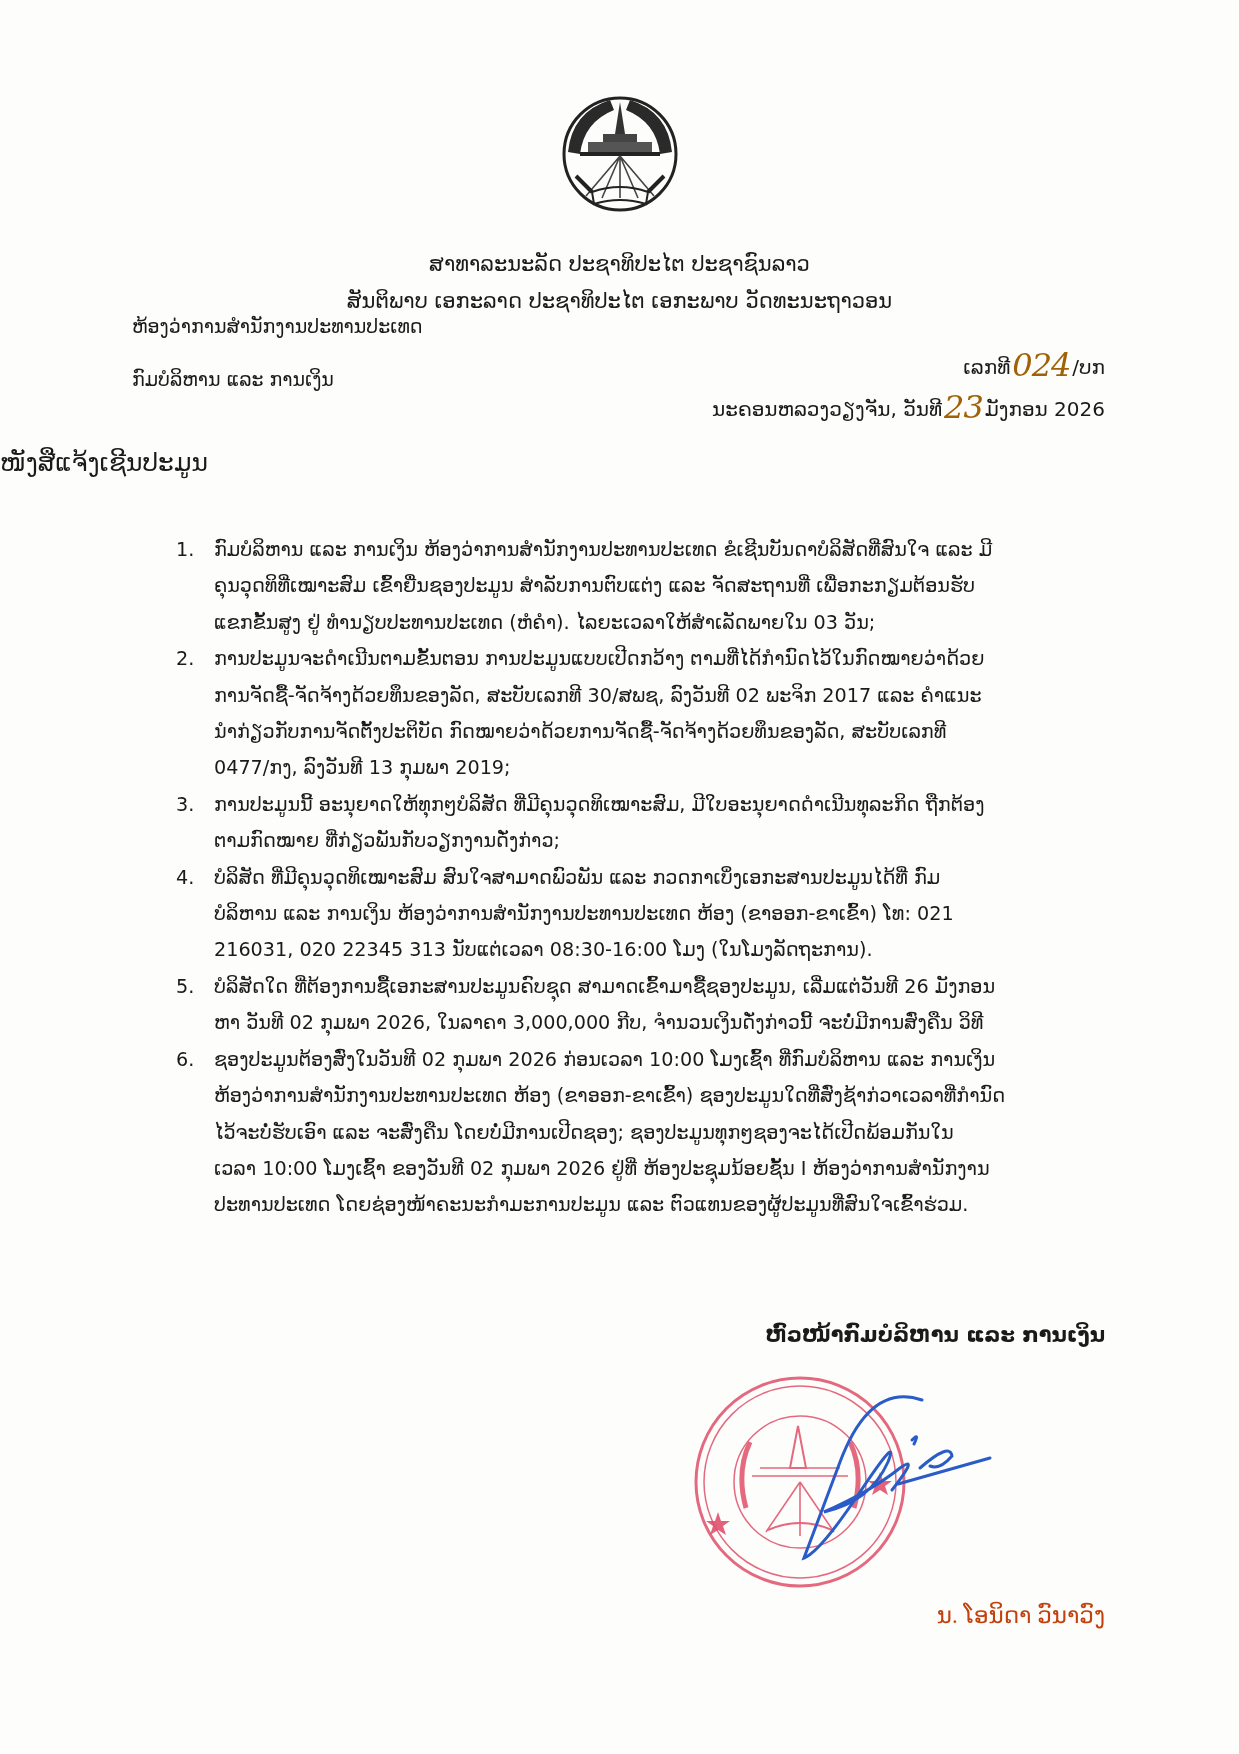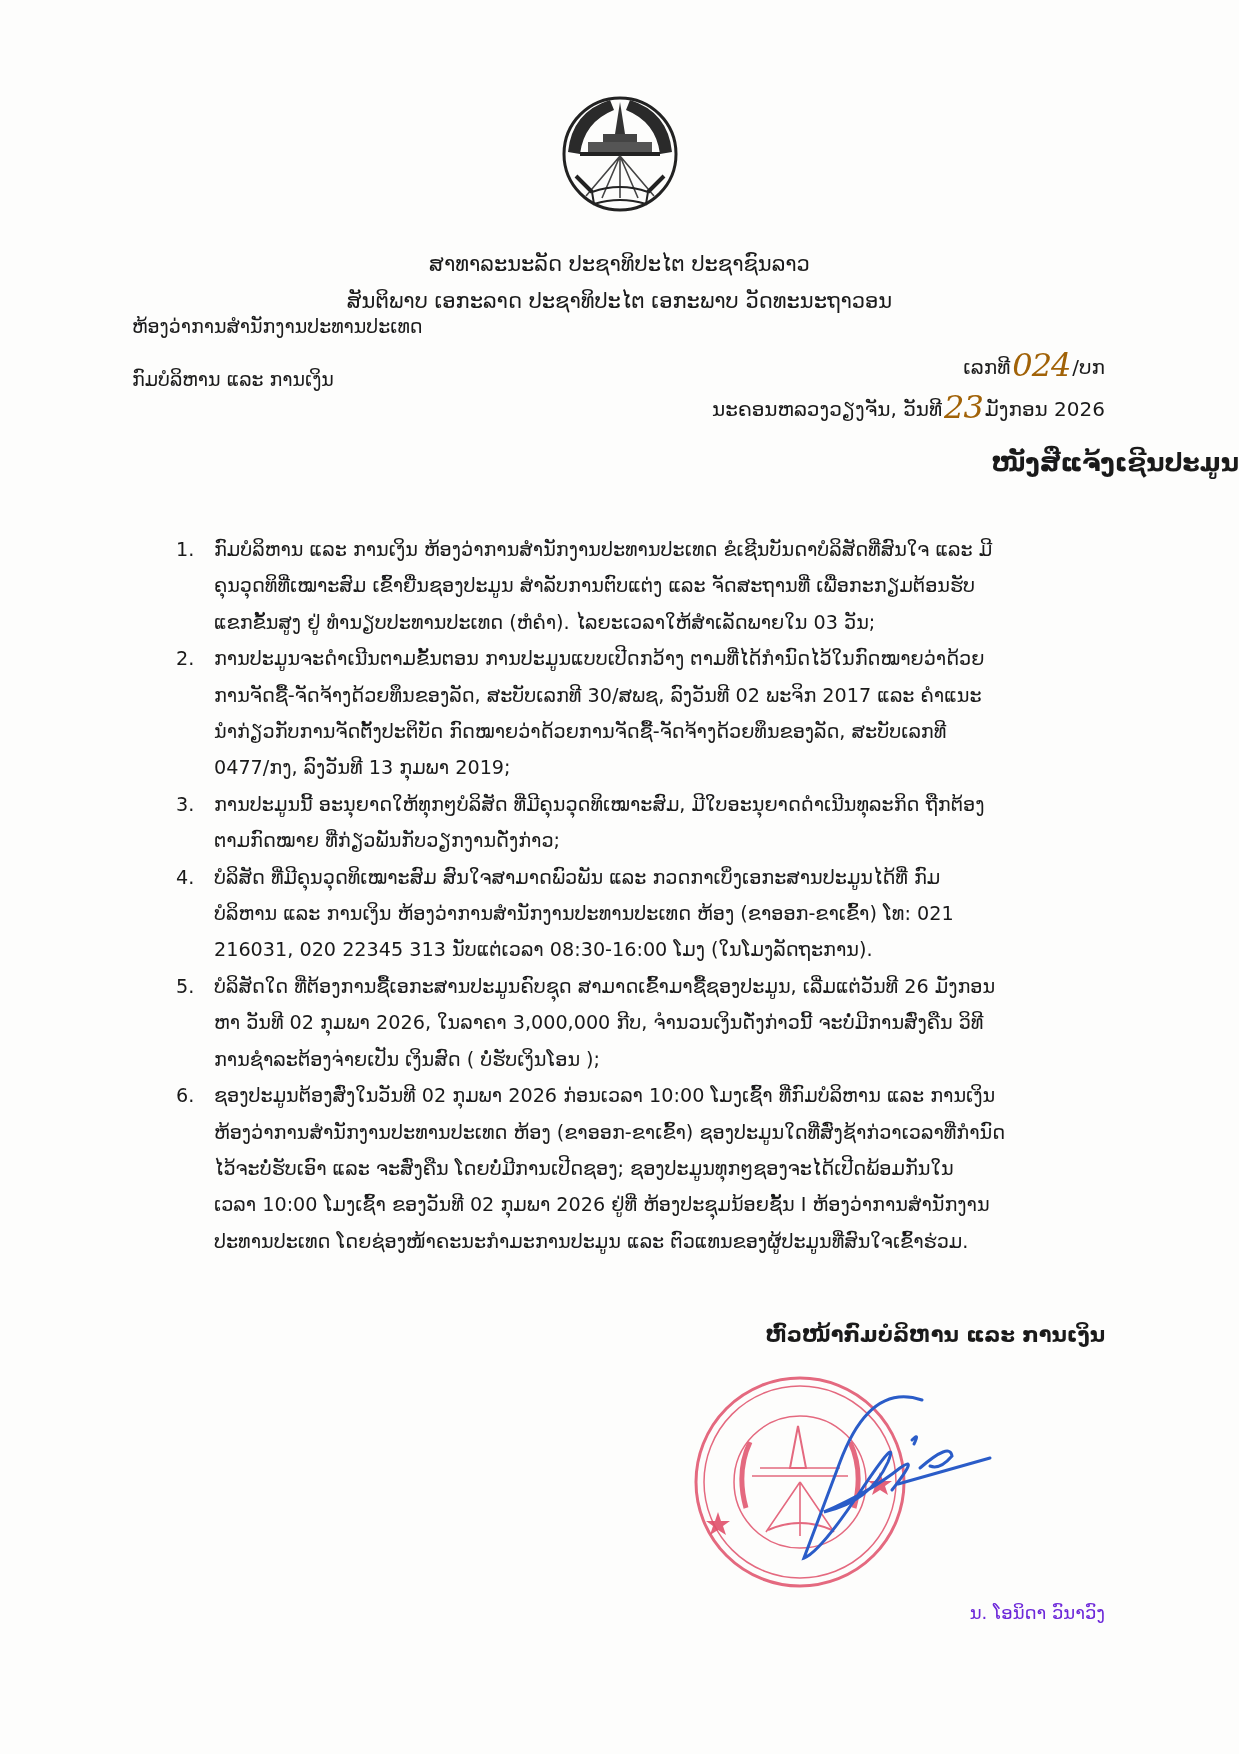--- a/index.html
+++ b/index.html
@@ -10,30 +10,30 @@
   .center-line { position: absolute; left: 0; right: 0; text-align: center; font-size: 21px; margin-top: 24px; }
   .hdr1 { top: 228px; }
   .hdr2 { top: 265px; }
   .left-block { position: absolute; left: 132px; font-size: 19px; }
   .lb1 { top: 315px; }
   .lb2 { top: 352px; margin-top: 16px; }
   .ref-no { position: absolute; right: 134px; top: 346px; font-size: 20px; white-space: nowrap; }
   .date-line { position: absolute; right: 134px; top: 388px; font-size: 20px; white-space: nowrap; }
   .hand { font-family: "DejaVu Serif", serif; font-style: italic; color: #a16207;
           font-size: 32px; letter-spacing: -1px; vertical-align: -2px; padding: 0 2px; }
-  .title { position: absolute; left: 0; right: 0; top: 448px; text-align: right;
-           font-size: 25px; font-weight: bold; }
+  .title { position: absolute; left: 0; right: 0; top: 448px; text-align: left;
+           font-size: 25px; font-weight: normal; }
   .items { position: absolute; left: 176px; top: 532px; width: 928px; margin: 0; padding: 0; list-style: none; }
   .item { position: relative; padding-left: 38px; font-size: 19.2px; line-height: 36.4px; margin: 0; }
   .item .num { position: absolute; left: 0; top: 0; }
   .item .line { display: block; white-space: nowrap; }
   .signer-title { position: absolute; right: 134px; top: 1323px; font-size: 21px; font-weight: bold; text-align: right; }
   .stamp { position: absolute; left: 690px; top: 1372px; width: 230px; height: 230px; }
   .signature { position: absolute; left: 780px; top: 1372px; width: 260px; height: 210px; }
-  .signer-name { position: absolute; right: 134px; top: 1602px; font-size: 18px; color: #6d28d9; }
+  .signer-name { position: absolute; right: 134px; top: 1602px; font-size: 23px; color: #c2410c; font-family: Liberation Serif, serif; }
 </style>
 </head>
 <body>
 
 <div class="page">
 
   <svg class="emblem" viewBox="0 0 124 122">
     <circle cx="62" cy="62" r="56" fill="none" stroke="#222" stroke-width="3"></circle>
     <path d="M10 60 Q14 20 52 8 L56 18 Q26 30 22 62 Z" fill="#2a2a2a"></path>
     <path d="M114 60 Q110 20 72 8 L68 18 Q98 30 102 62 Z" fill="#2a2a2a"></path>
@@ -84,21 +84,20 @@
     <li class="item">
       <span class="num">4.</span>
       <span class="line">ບໍລິສັດ ທີ່ມີຄຸນວຸດທິເໝາະສົມ ສົນໃຈສາມາດພົວພັນ ແລະ ກວດກາເບິ່ງເອກະສານປະມູນໄດ້ທີ່ ກົມ</span>
       <span class="line">ບໍລິຫານ ແລະ ການເງິນ ຫ້ອງວ່າການສຳນັກງານປະທານປະເທດ ຫ້ອງ (ຂາອອກ-ຂາເຂົ້າ) ໂທ: 021</span>
       <span class="line">216031, 020 22345 313 ນັບແຕ່ເວລາ 08:30-16:00 ໂມງ (ໃນໂມງລັດຖະການ).</span>
     </li>
     <li class="item">
       <span class="num">5.</span>
       <span class="line">ບໍລິສັດໃດ ທີ່ຕ້ອງການຊື້ເອກະສານປະມູນຄົບຊຸດ ສາມາດເຂົ້າມາຊື້ຊອງປະມູນ, ເລີ່ມແຕ່ວັນທີ 26 ມັງກອນ</span>
       <span class="line">ຫາ ວັນທີ 02 ກຸມພາ 2026, ໃນລາຄາ 3,000,000 ກີບ, ຈຳນວນເງິນດັ່ງກ່າວນີ້ ຈະບໍ່ມີການສົ່ງຄືນ ວິທີ</span>
-      <span class="line">ການຊຳລະຕ້ອງຈ່າຍເປັນ ເງິນສົດ ( ບໍ່ຮັບເງິນໂອນ );</span>
     </li>
     <li class="item">
       <span class="num">6.</span>
       <span class="line">ຊອງປະມູນຕ້ອງສົ່ງໃນວັນທີ 02 ກຸມພາ 2026 ກ່ອນເວລາ 10:00 ໂມງເຊົ້າ ທີ່ກົມບໍລິຫານ ແລະ ການເງິນ</span>
       <span class="line">ຫ້ອງວ່າການສຳນັກງານປະທານປະເທດ ຫ້ອງ (ຂາອອກ-ຂາເຂົ້າ) ຊອງປະມູນໃດທີ່ສົ່ງຊ້າກ່ວາເວລາທີ່ກຳນົດ</span>
       <span class="line">ໄວ້ຈະບໍ່ຮັບເອົາ ແລະ ຈະສົ່ງຄືນ ໂດຍບໍ່ມີການເປີດຊອງ; ຊອງປະມູນທຸກໆຊອງຈະໄດ້ເປີດພ້ອມກັນໃນ</span>
       <span class="line">ເວລາ 10:00 ໂມງເຊົ້າ ຂອງວັນທີ 02 ກຸມພາ 2026 ຢູ່ທີ່ ຫ້ອງປະຊຸມນ້ອຍຊັ້ນ I ຫ້ອງວ່າການສຳນັກງານ</span>
       <span class="line">ປະທານປະເທດ ໂດຍຊ່ອງໜ້າຄະນະກຳມະການປະມູນ ແລະ ຕົວແທນຂອງຜູ້ປະມູນທີ່ສົນໃຈເຂົ້າຮ່ວມ.</span>
     </li>
   </ol>

